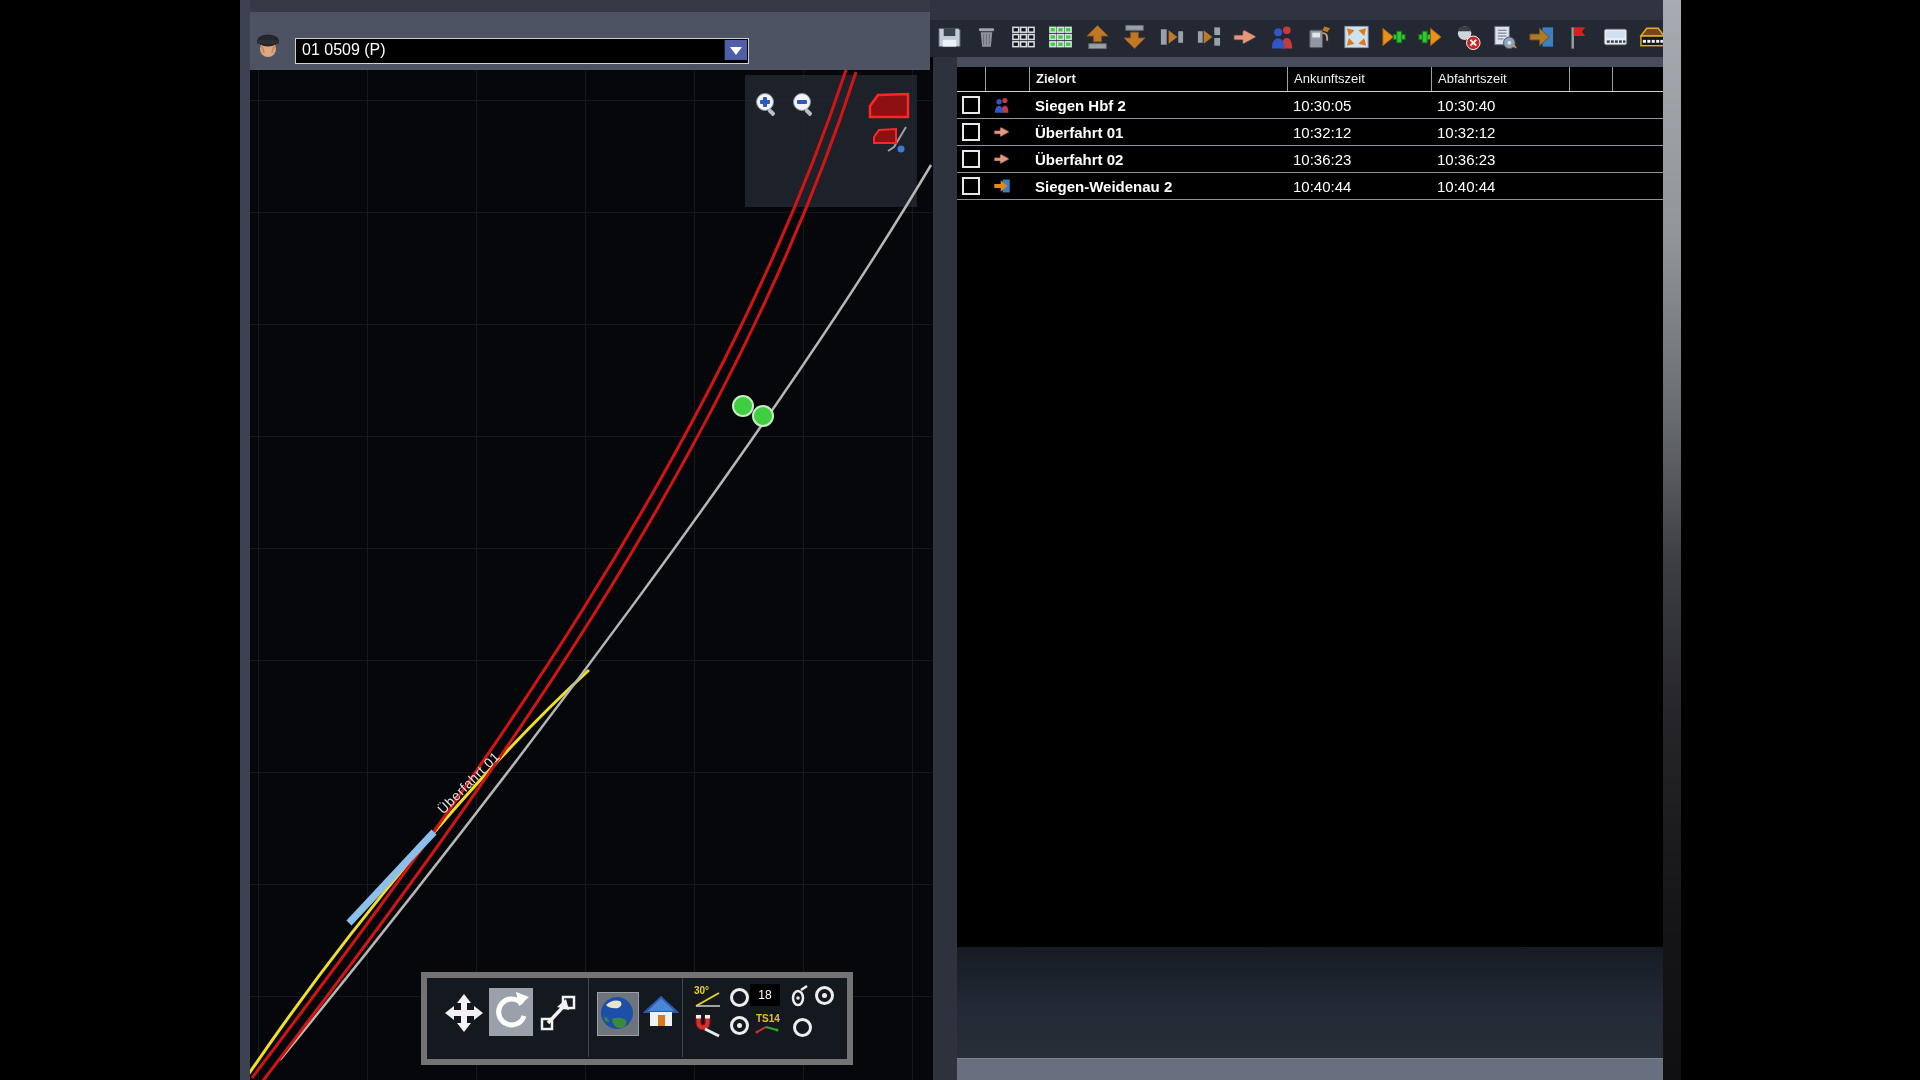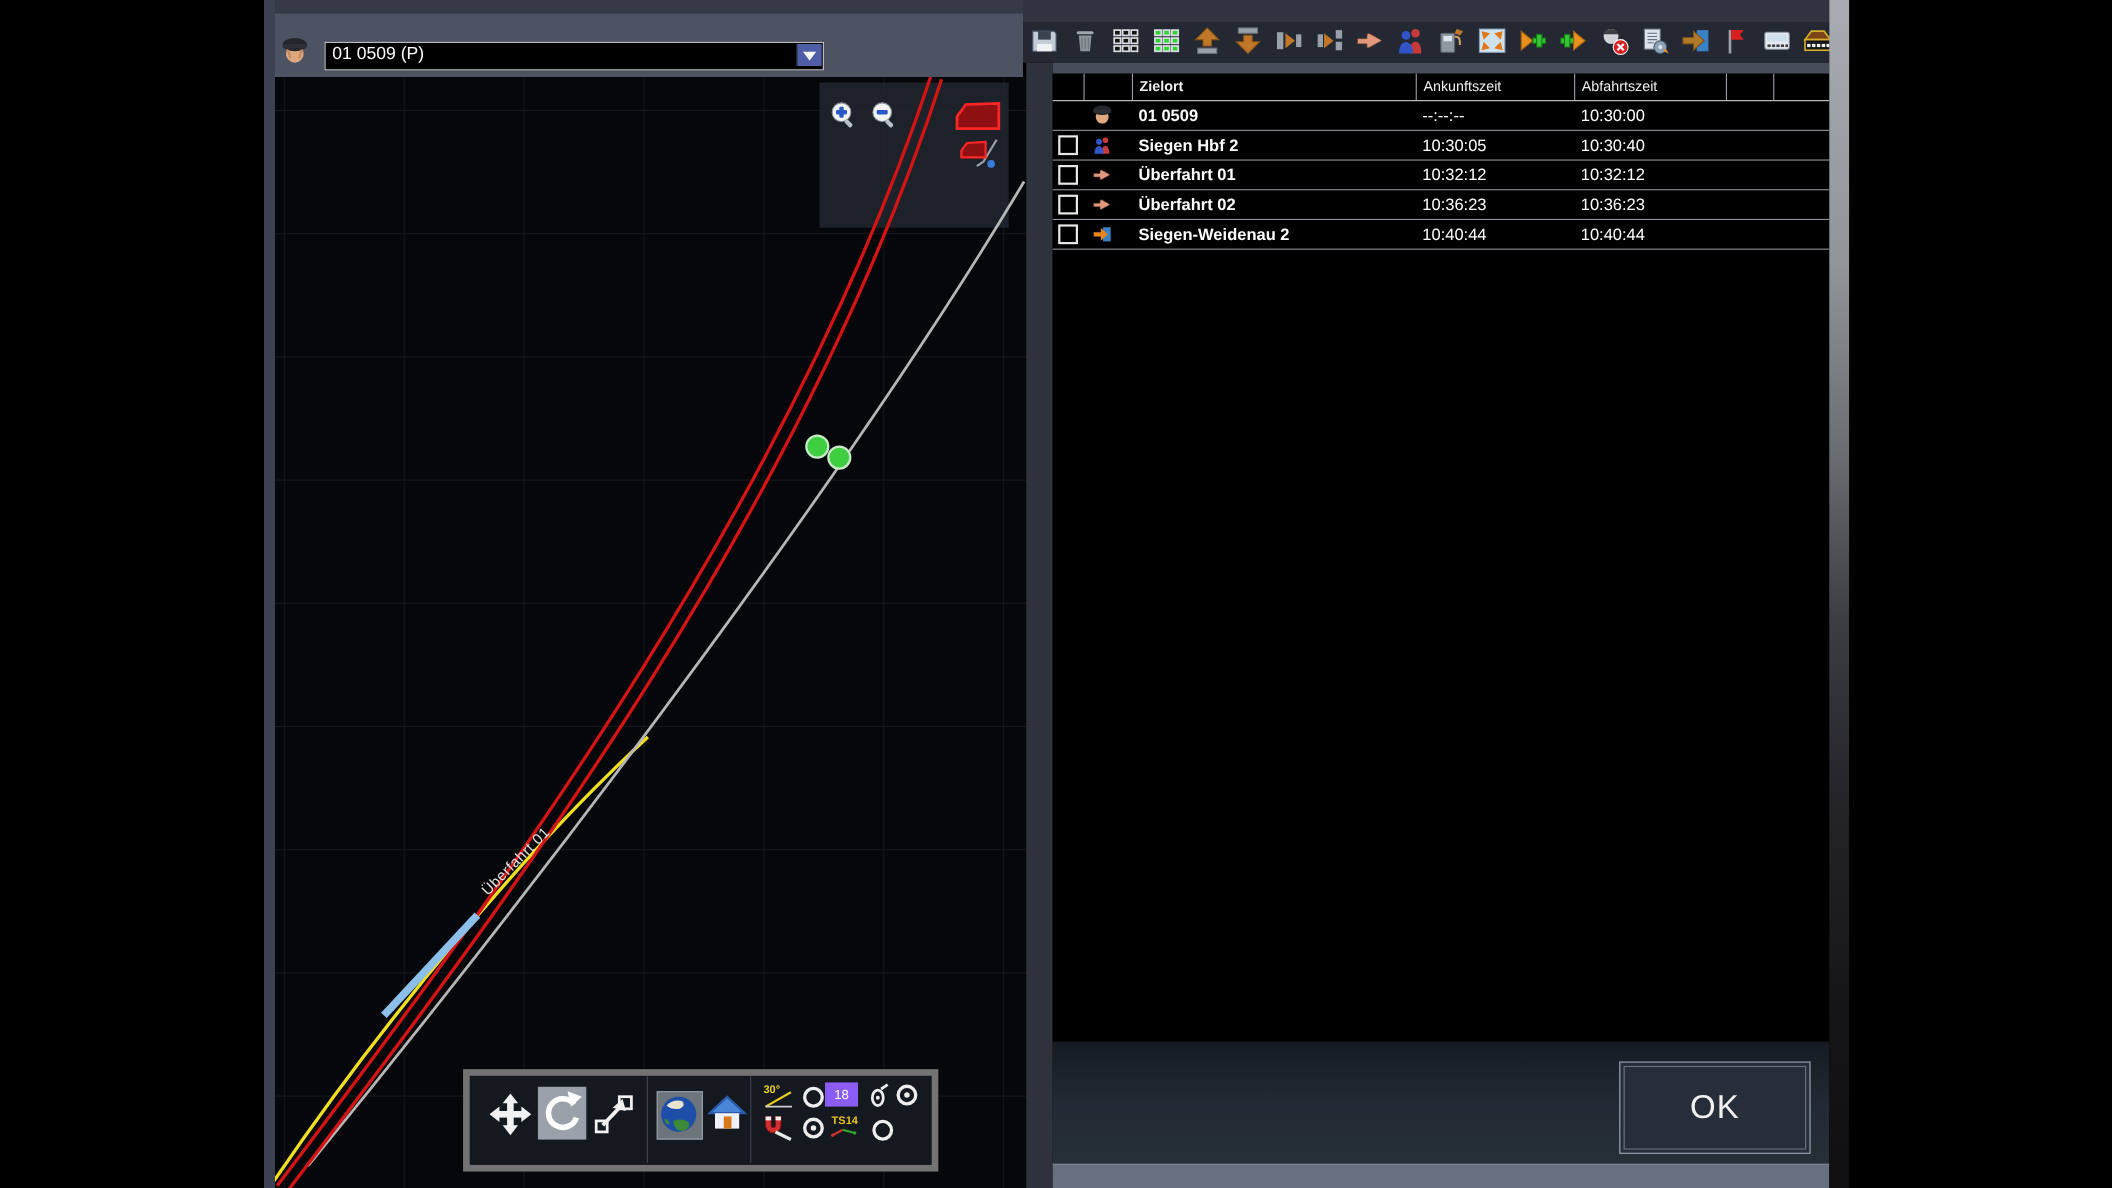--- a/index.html
+++ b/index.html
@@ -26,21 +26,21 @@
   .magnifier{position:absolute;width:24px;height:26px;}
   #tracks{position:absolute;left:0;top:0;width:685px;height:1010px;}
 
   
   #map-toolbar{left:421px;top:972px;width:420px;height:81px;background:#14181f;border:6px solid #737373;}
   .mtb-div{position:absolute;top:0;width:1px;height:79px;background:#3f444e;}
   .mtb-btn{position:absolute;}
   #rotate-btn{background:#9ba1aa;}
   .ring{position:absolute;width:13px;height:13px;border:3px solid #eee;border-radius:50%;}
   .ring.dot:after{content:"";position:absolute;left:4px;top:4px;width:5px;height:5px;border-radius:50%;background:#eee;}
-  #layer-box{position:absolute;background:#8b5cf6;color:#fff;font-size:12px;text-align:center;line-height:22px;}
+  #layer-box{position:absolute;background:#000000;color:#fff;font-size:12px;text-align:center;line-height:22px;}
 
   
   #main-toolbar{left:930px;top:0;width:733px;height:57px;background:#232833;}
   #main-toolbar .tstrip{position:absolute;left:0;top:0;width:733px;height:20px;background:#2f3440;}
   #tb-icons{position:absolute;left:6px;top:23px;display:flex;gap:10px;}
   .tb-icon{width:27px;height:28px;display:inline-block;}
 
   
   #table-gap{left:957px;top:57px;width:706px;height:10px;background:#474d5a;}
   #schedule{left:957px;top:67px;width:706px;height:880px;background:#000;font-size:15px;}
@@ -354,35 +354,20 @@
     <div id="sched-head">
       <div class="hc c-chk"></div>
       <div class="hc c-ico"></div>
       <div class="hc c-ziel">Zielort</div>
       <div class="hc c-ank">Ankunftszeit</div>
       <div class="hc c-abf">Abfahrtszeit</div>
       <div class="hc c-f"></div>
       <div class="hc c-g"></div>
     </div>
 
-    <div class="row">
-      <div class="c-chk"></div>
-      <div class="c-ico">
-          <svg width="18" height="22" viewBox="0 0 24 30">
-            <circle cx="12" cy="17" r="8" fill="#dfa87e"></circle>
-            <ellipse cx="12" cy="8.5" rx="11" ry="6" fill="#24262b"></ellipse>
-            <rect x="1" y="8" width="22" height="4" rx="2" fill="#2c2f35"></rect>
-          </svg>
-        </div>
-      <div class="c-ziel">01 0509</div>
-      <div class="c-ank">--:--:--</div>
-      <div class="c-abf">10:30:00</div>
-      <div class="c-f"></div>
-        <div class="c-g"></div>
-    </div>
 
     <div class="row">
       <div class="c-chk">
           <span class="checkbox"></span>
         </div>
       <div class="c-ico">
           <svg width="18" height="20" viewBox="0 0 28 28">
             <circle cx="18.5" cy="7" r="4" fill="#c83a3a"></circle>
             <path d="M13 26 c0-9 3-11 5.5-11 s5.5 2 5.5 11z" fill="#c83a3a"></path>
             <circle cx="9.5" cy="9" r="4.2" fill="#2f55c8"></circle>
@@ -441,16 +426,15 @@
       <div class="c-ziel">Siegen-Weidenau 2</div>
       <div class="c-ank">10:40:44</div>
       <div class="c-abf">10:40:44</div>
       <div class="c-f"></div>
         <div class="c-g"></div>
     </div>
   </div>
 
   <div class="abs" id="bottom-panel"></div>
   <div class="abs" id="bottom-bar"></div>
-  <div class="abs" id="ok-button">OK</div>
 
   <div class="abs" id="scene-strip"></div>
 </div>
 
 </body></html>

